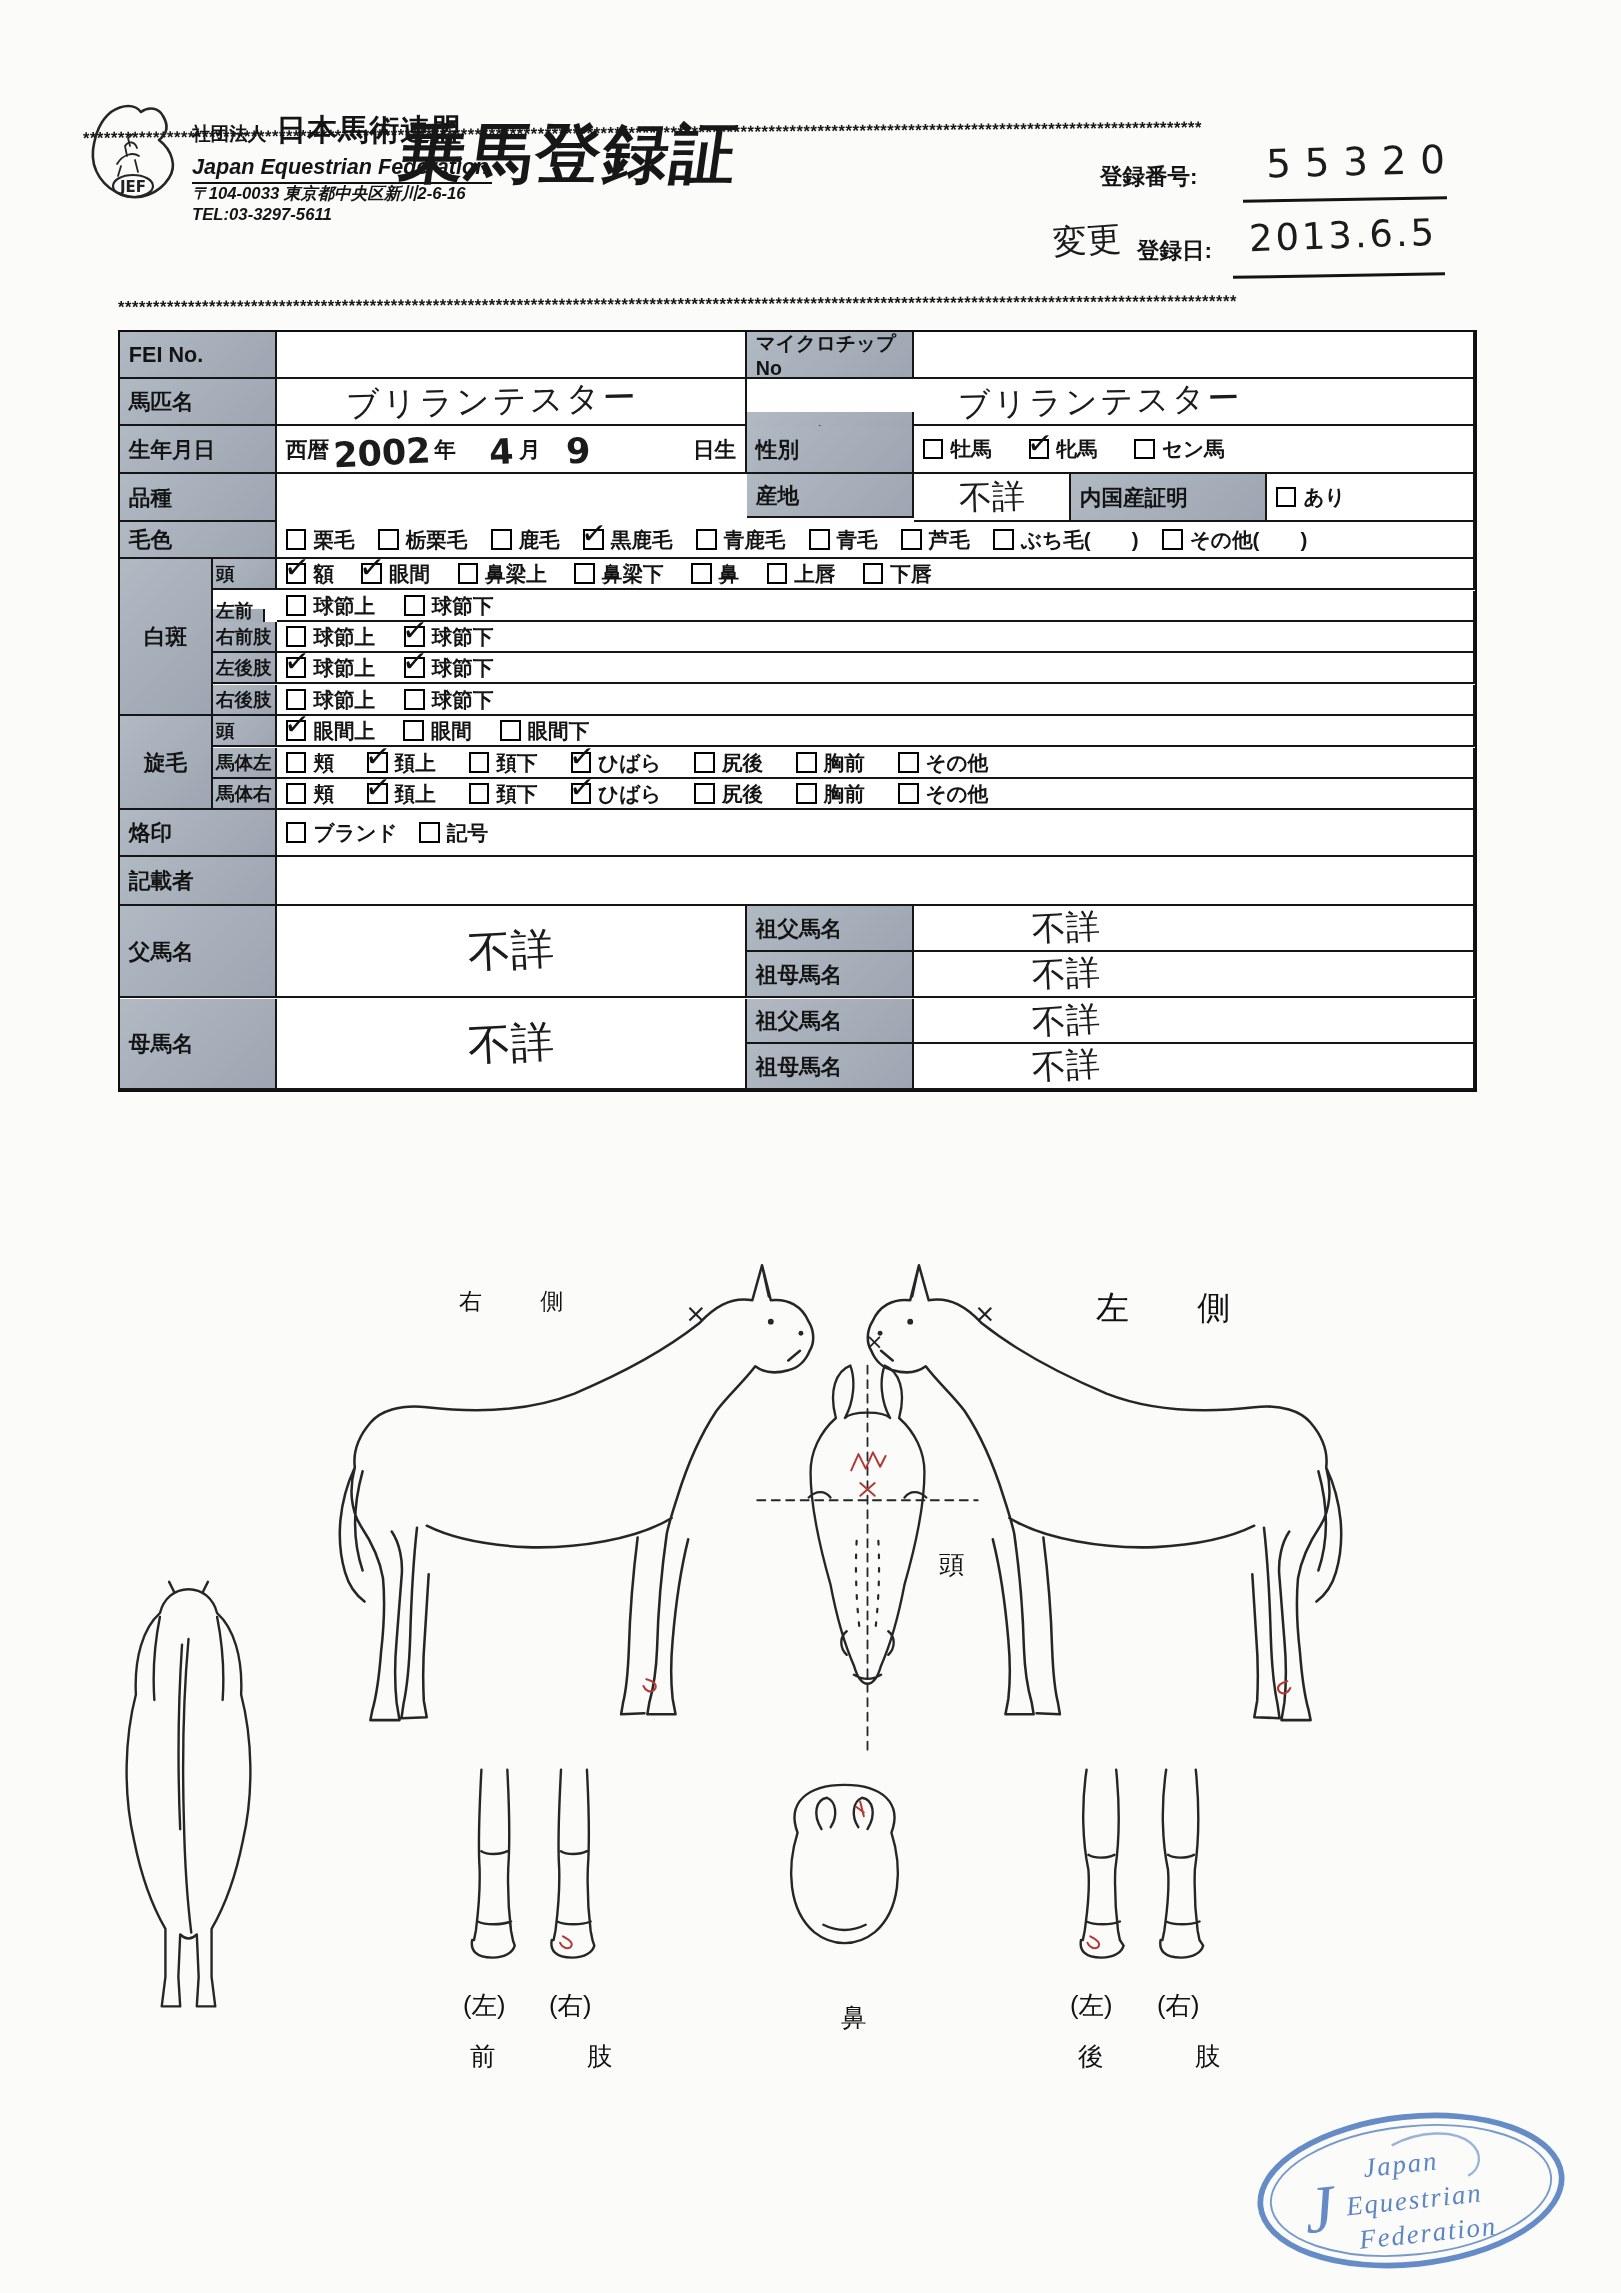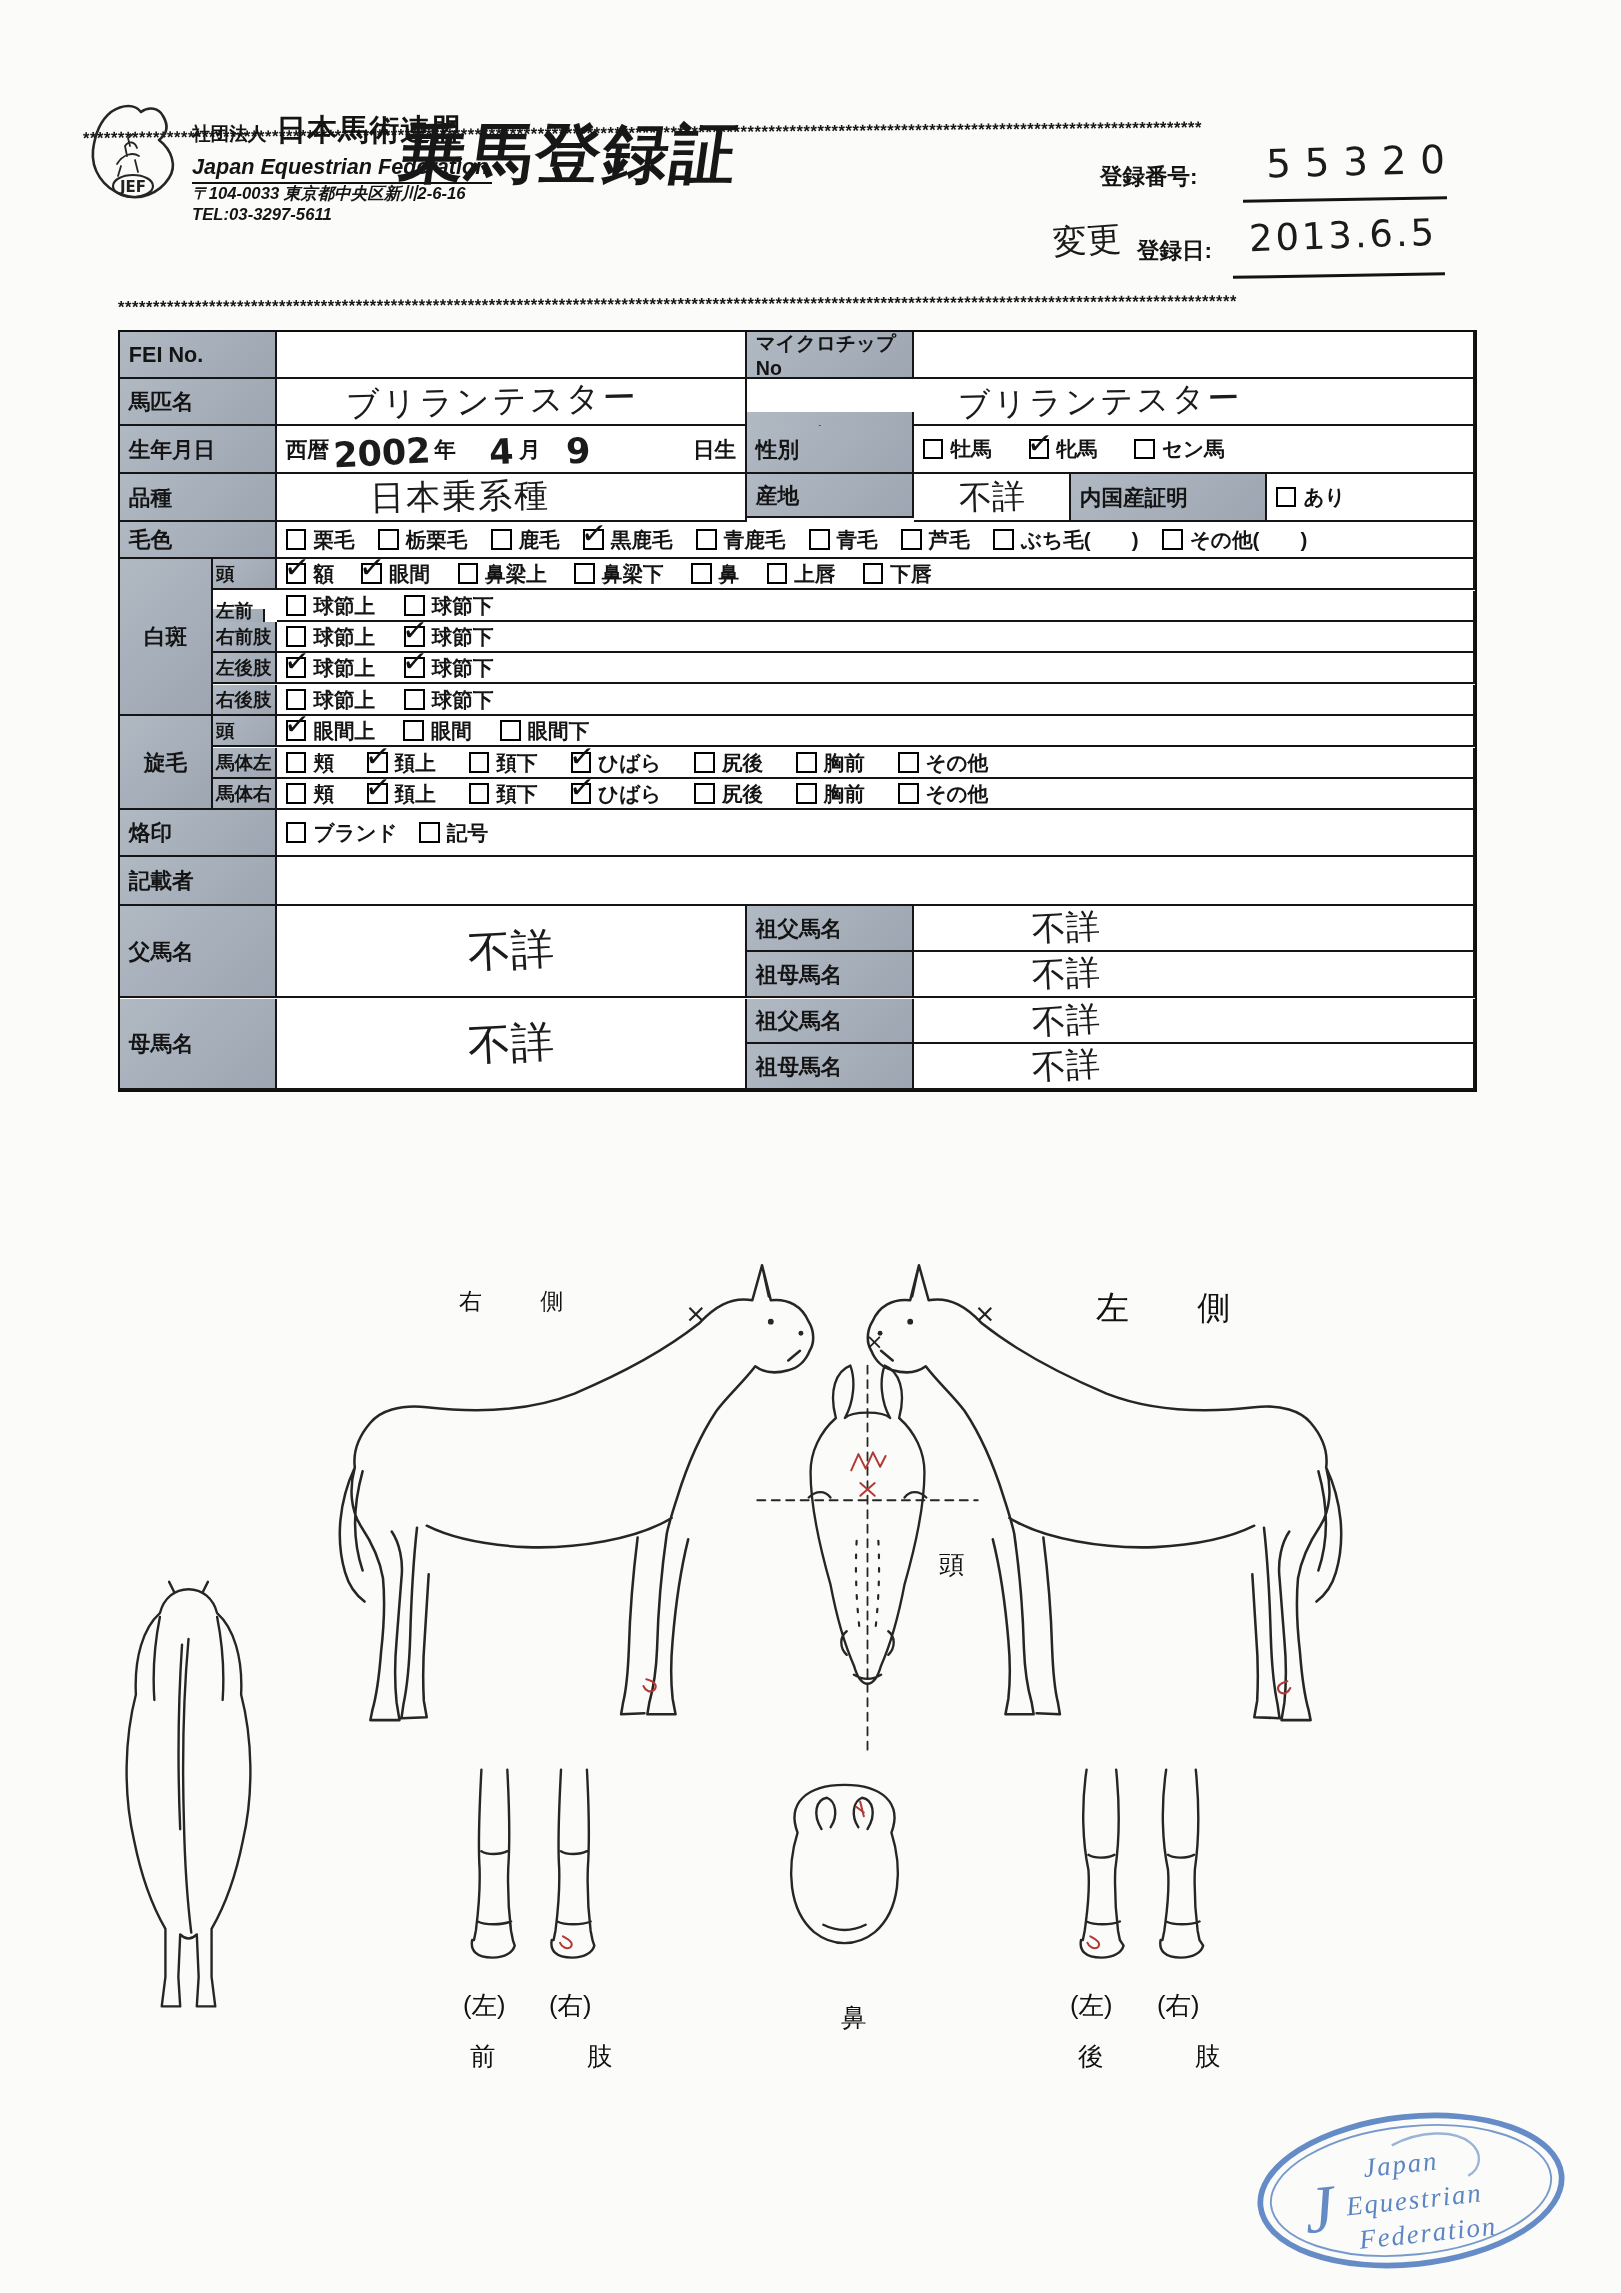--- a/index.html
+++ b/index.html
@@ -115,23 +115,20 @@
             <b class="ol">牝馬</b>
           </span>
         <span class="opt">
             <i class="cb"></i>
             <b class="ol">セン馬</b>
           </span>
       </span>
     </div>
 
     <div class="cell gray" style="left:0;top:142px;width:157px;height:48px;">品種</div>
-    <div class="cell" style="left:157px;top:142px;width:470px;height:48px;padding-left:93px;">
-      <span class="hand" style="font-size:34px;transform:rotate(-1deg);letter-spacing:2px;">日本乗系種</span>
-    </div>
     <div class="cell gray" style="left:627px;top:142px;width:167px;height:44px;">産地</div>
     <div class="cell" style="left:794px;top:142px;width:157px;height:48px;justify-content:center;">
       <span class="hand" style="font-size:33px;transform:rotate(-2deg);">不詳</span>
     </div>
     <div class="cell gray" style="left:951px;top:142px;width:196px;height:48px;">内国産証明</div>
     <div class="cell" style="left:1147px;top:142px;width:208px;height:48px;">
       <span class="opt">
           <i class="cb"></i>
           <b class="ol">あり</b>
         </span>

